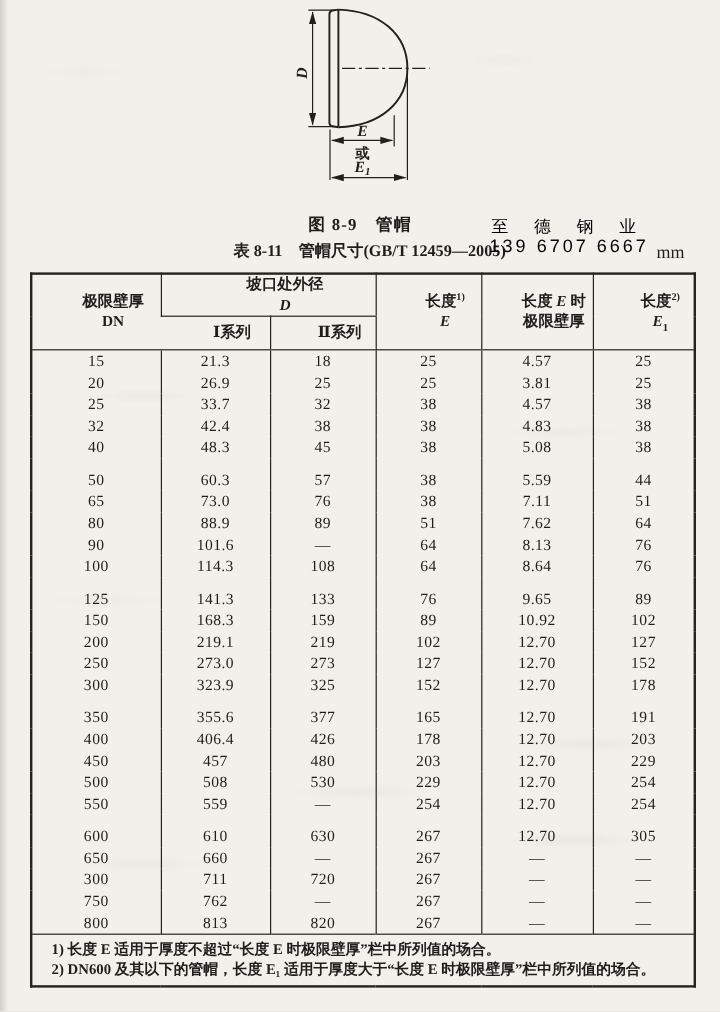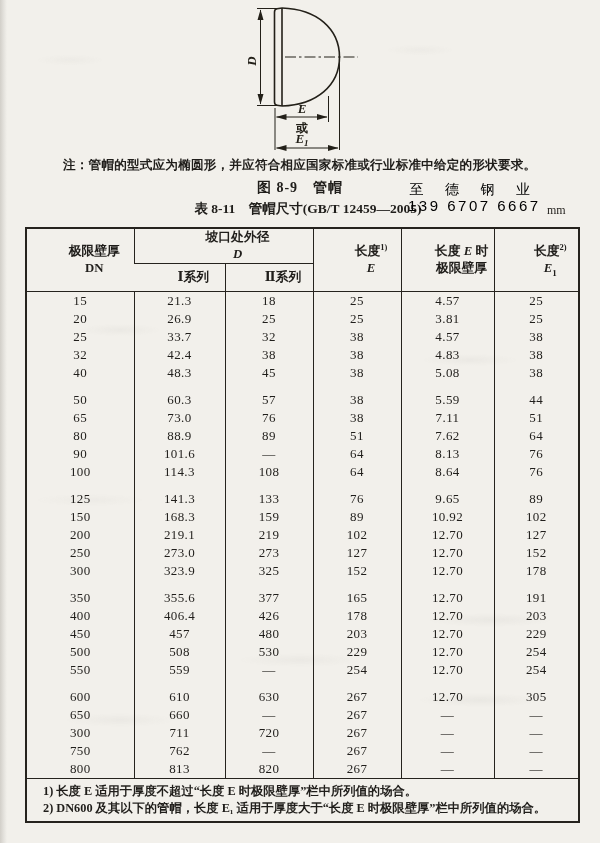--- a/index.html
+++ b/index.html
@@ -29,21 +29,21 @@
   .diagram text{fill:#232019;}
   .dim-label{font:italic 700 13px "Liberation Serif",serif;}
   .or-label{font:700 12px "Liberation Serif",serif;}
   
   .note{position:absolute;left:63px;top:157px;width:520px;
     font-weight:700;font-size:12.6px;letter-spacing:.2px;}
   .fig-caption{position:absolute;left:0;right:0;top:179px;text-align:center;
     font-weight:700;font-size:14px;letter-spacing:1px;font-family:Liberation Serif, serif;}
   .tbl-caption{position:absolute;left:16px;right:0;top:200px;text-align:center;
     font-weight:700;font-size:13.5px;}
-  .unit{position:absolute;left:547px;top:203px;font-size:12px;}
+  .unit{position:absolute;left:547px;top:203px;font-size:15px;}
   .watermark{position:absolute;left:408px;top:182px;text-align:center;
     line-height:16px;pointer-events:none;}
   .watermark .wm1{font-size:14px;letter-spacing:9px;font-weight:400;}
   .watermark .wm2{font-size:15px;letter-spacing:2.5px;font-family:"Liberation Sans",sans-serif;}
   
   .tbl-wrap{position:absolute;left:25px;top:227px;}
   table.dims{border-collapse:collapse;table-layout:fixed;width:553px;
     border:2.4px solid #26231e;font-size:13px;}
   table.dims th,table.dims td{padding:0;text-align:center;vertical-align:middle;}
   table.dims th{font-weight:700;font-size:12.8px;line-height:17px;padding-left:28px;}
@@ -91,21 +91,20 @@
     <line class="thin" x1="53" y1="108" x2="53" y2="150"></line>
     <line class="thin" x1="106.5" y1="96" x2="106.5" y2="122"></line>
     <line class="thin" x1="117.5" y1="61" x2="117.5" y2="150"></line>
     <line class="thin" x1="54.5" y1="117" x2="105" y2="117" marker-start="url(#ah)" marker-end="url(#ah)"></line>
     <text class="dim-label" x="80" y="113" text-anchor="middle">E</text>
     <text class="or-label" x="80" y="132" text-anchor="middle">或</text>
     <text class="dim-label" x="80" y="143" text-anchor="middle"><tspan>E</tspan><tspan dy="3" font-size="9">1</tspan></text>
     <line class="thin" x1="54.5" y1="148" x2="116" y2="148" marker-start="url(#ah)" marker-end="url(#ah)"></line>
   </svg>
 
-  <div class="note">注：管帽的型式应为椭圆形，并应符合相应国家标准或行业标准中给定的形状要求。</div>
   <div class="fig-caption">图 8-9　管帽</div>
   <div class="tbl-caption">表 8-11　管帽尺寸(GB/T 12459—2005)</div>
   <div class="unit">mm</div>
 
   <div class="watermark" id="wm" style="color: #000000;">
     <div class="wm1">至 德 钢 业</div>
     <div class="wm2">139 6707 6667</div>
   </div>
 
   <div class="tbl-wrap">

